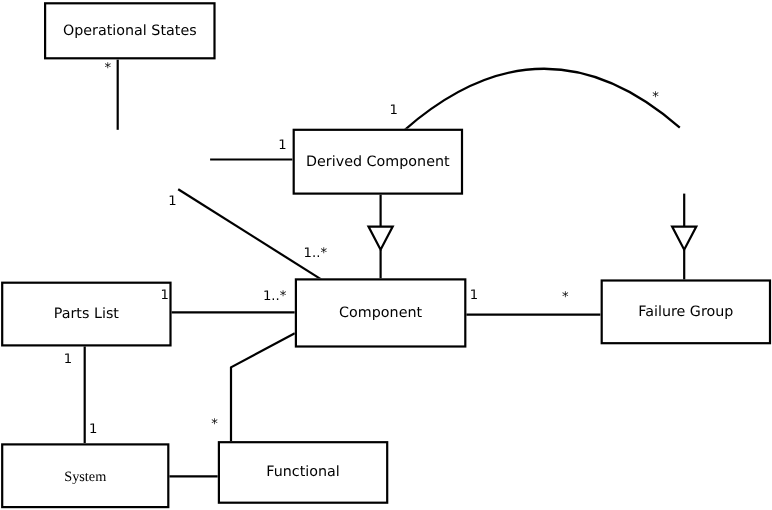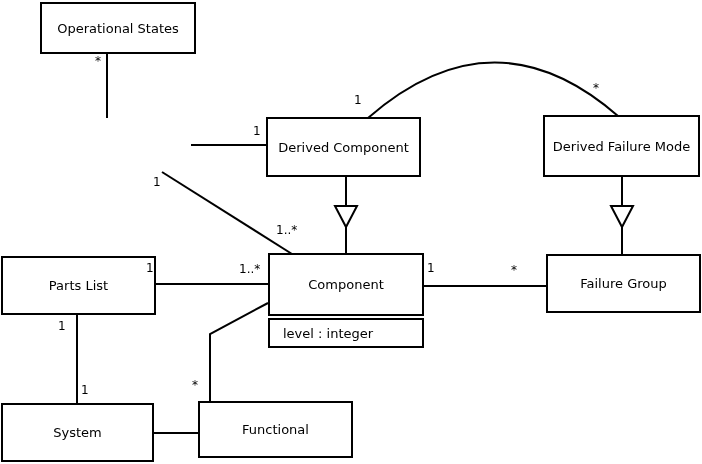--- a/index.html
+++ b/index.html
@@ -36,21 +36,21 @@
   }
   
   #n-os   { left: 40px;  top: 2px;   width: 156px; height: 52px; }
   #n-fg   { left: 38px;  top: 118px; width: 154px; height: 55px; }
   #n-dc   { left: 266px; top: 117px; width: 155px; height: 60px; }
   #n-dfm  { left: 543px; top: 115px; width: 157px; height: 62px; }
   #n-pl   { left: 1px;   top: 256px; width: 155px; height: 59px; }
   #n-comp { left: 268px; top: 253px; width: 156px; height: 63px; }
   #n-comp-attr { left: 268px; top: 318px; width: 156px; height: 30px; }
   #n-fm   { left: 546px; top: 254px; width: 155px; height: 59px; }
-  #n-sys  { left: 1px;   top: 403px; width: 153px; height: 59px; }
+  #n-sys  { left: 1px;   top: 403px; width: 153px; height: 59px; font-family: Liberation Serif, serif; }
   #n-env  { left: 198px; top: 401px; width: 155px; height: 57px; }
   
   #m-os-star   { left: 95px;  top: 55px;  }
   #m-fgdc-1    { left: 253px; top: 125px; }
   #m-arc-1     { left: 354px; top: 94px;  }
   #m-arc-star  { left: 593px; top: 82px;  }
   #m-fgc-1     { left: 153px; top: 176px; }
   #m-fgc-1n    { left: 276px; top: 224px; }
   #m-plc-1     { left: 146px; top: 262px; }
   #m-plc-1n    { left: 239px; top: 263px; }
@@ -82,31 +82,25 @@
     <polygon points="611,206 633,206 622,227" fill="#ffffff"></polygon>
     <line x1="622" y1="227" x2="622" y2="255"></line>
   </svg>
 
   <div class="node" id="n-os">
     <span>Operational States</span>
   </div>
   <div class="node" id="n-dc">
     <span>Derived Component</span>
   </div>
-  <div class="node" id="n-dfm">
-    <span>Derived Failure Mode</span>
-  </div>
   <div class="node" id="n-pl">
     <span>Parts List</span>
   </div>
   <div class="node" id="n-comp">
     <span>Component</span>
-  </div>
-  <div class="node attr-compartment" id="n-comp-attr">
-    <span>level : integer</span>
   </div>
   <div class="node" id="n-fm">
     <span>Failure Group</span>
   </div>
   <div class="node" id="n-sys">
     <span>System</span>
   </div>
   <div class="node" id="n-env">
     <span>Functional</span>
   </div>

